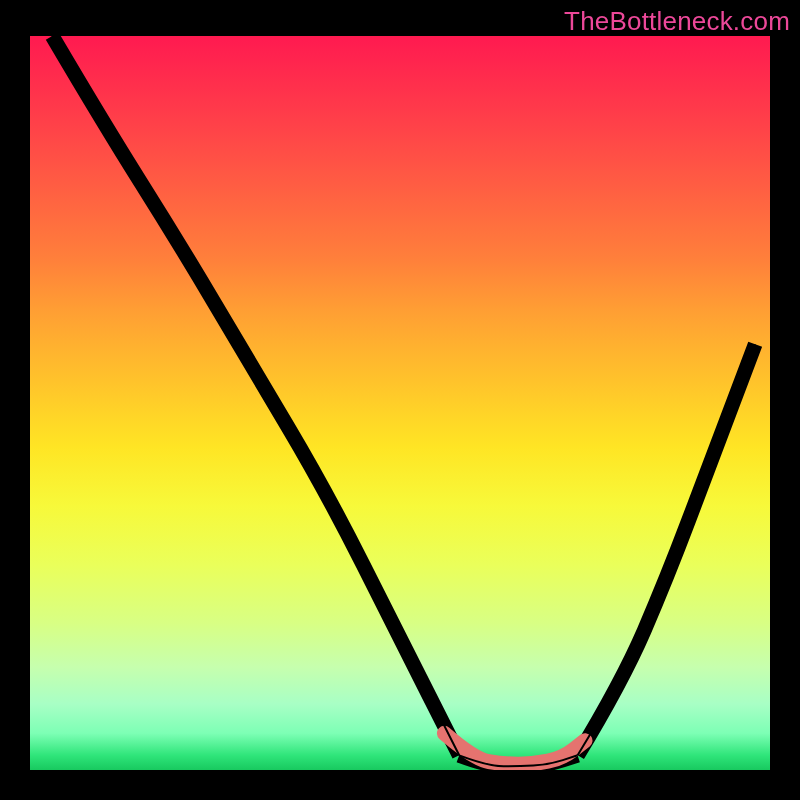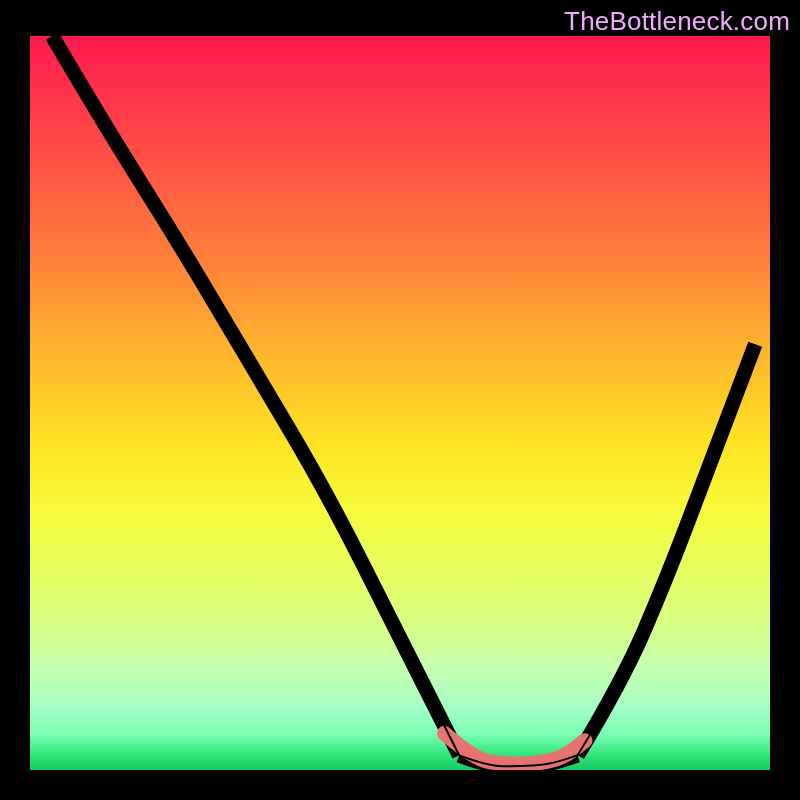--- a/index.html
+++ b/index.html
@@ -10,21 +10,21 @@
     height: 800px;
     background: #000;
   }
   .watermark {
     position: absolute;
     top: 6px;
     right: 10px;
     font-family: Arial, Helvetica, sans-serif;
     font-size: 26px;
     font-weight: 400;
-    color: #f0abfc;
+    color: #ec4899;
     letter-spacing: 0.2px;
     user-select: none;
   }
   .plot-area {
     position: absolute;
     
     left: 30px;
     top: 36px;
     width: 740px;   
     height: 734px;  

